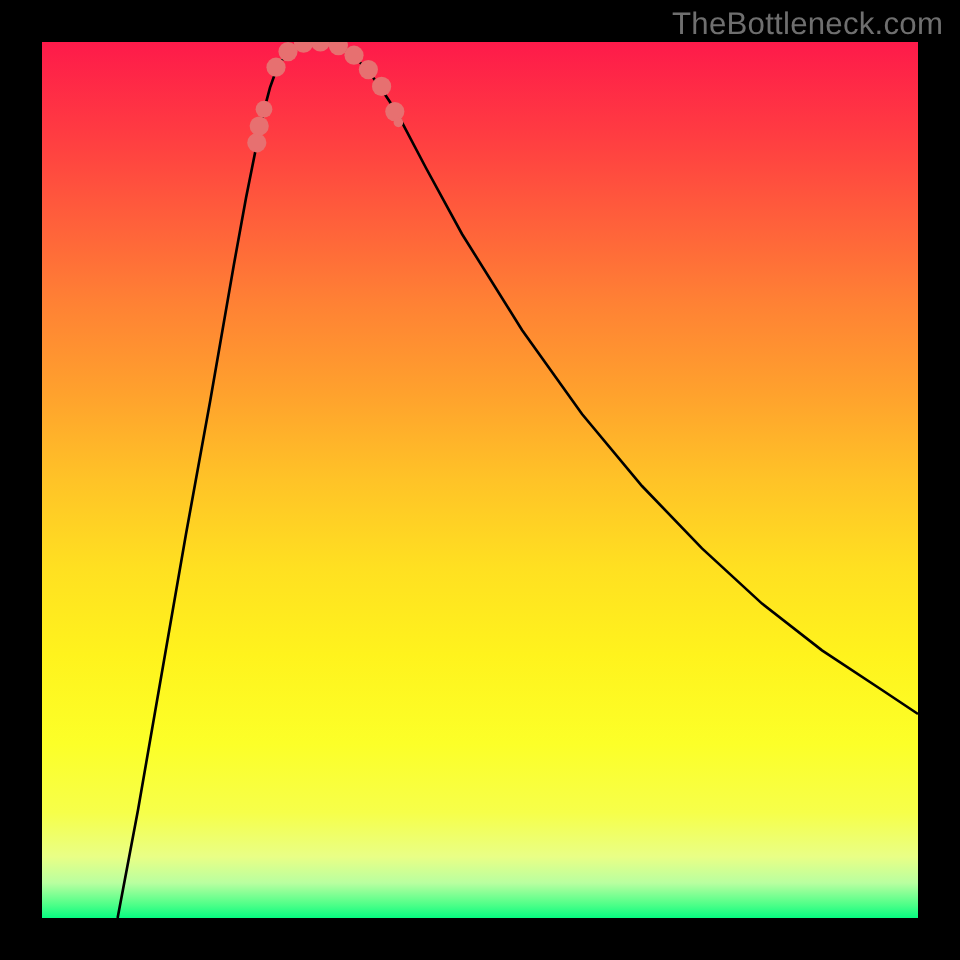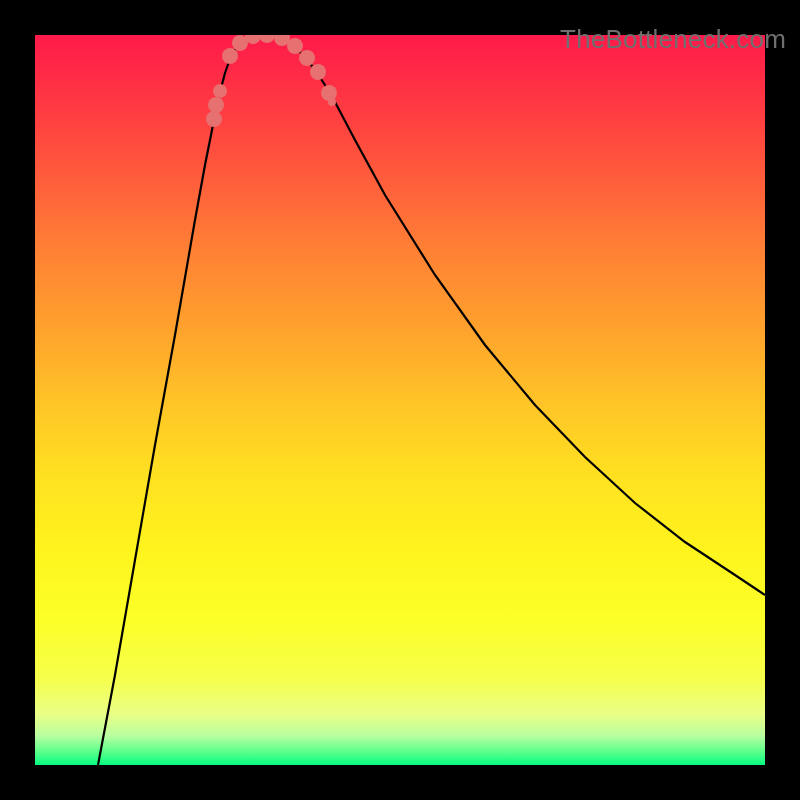--- a/index.html
+++ b/index.html
@@ -19,21 +19,20 @@
   }
   .watermark {
     position: absolute;
     top: 4px;
     right: 14px;
     color: #6f6f6f;
     font-size: 26px;
     font-weight: 500;
     letter-spacing: 0.2px;
     z-index: 10;
-    margin-top: 20px;
   }
   .plot {
     position: absolute;
     left: 35px;
     top: 35px;
     width: 730px;
     height: 730px;
     overflow: hidden;
   }
   .gradient {

